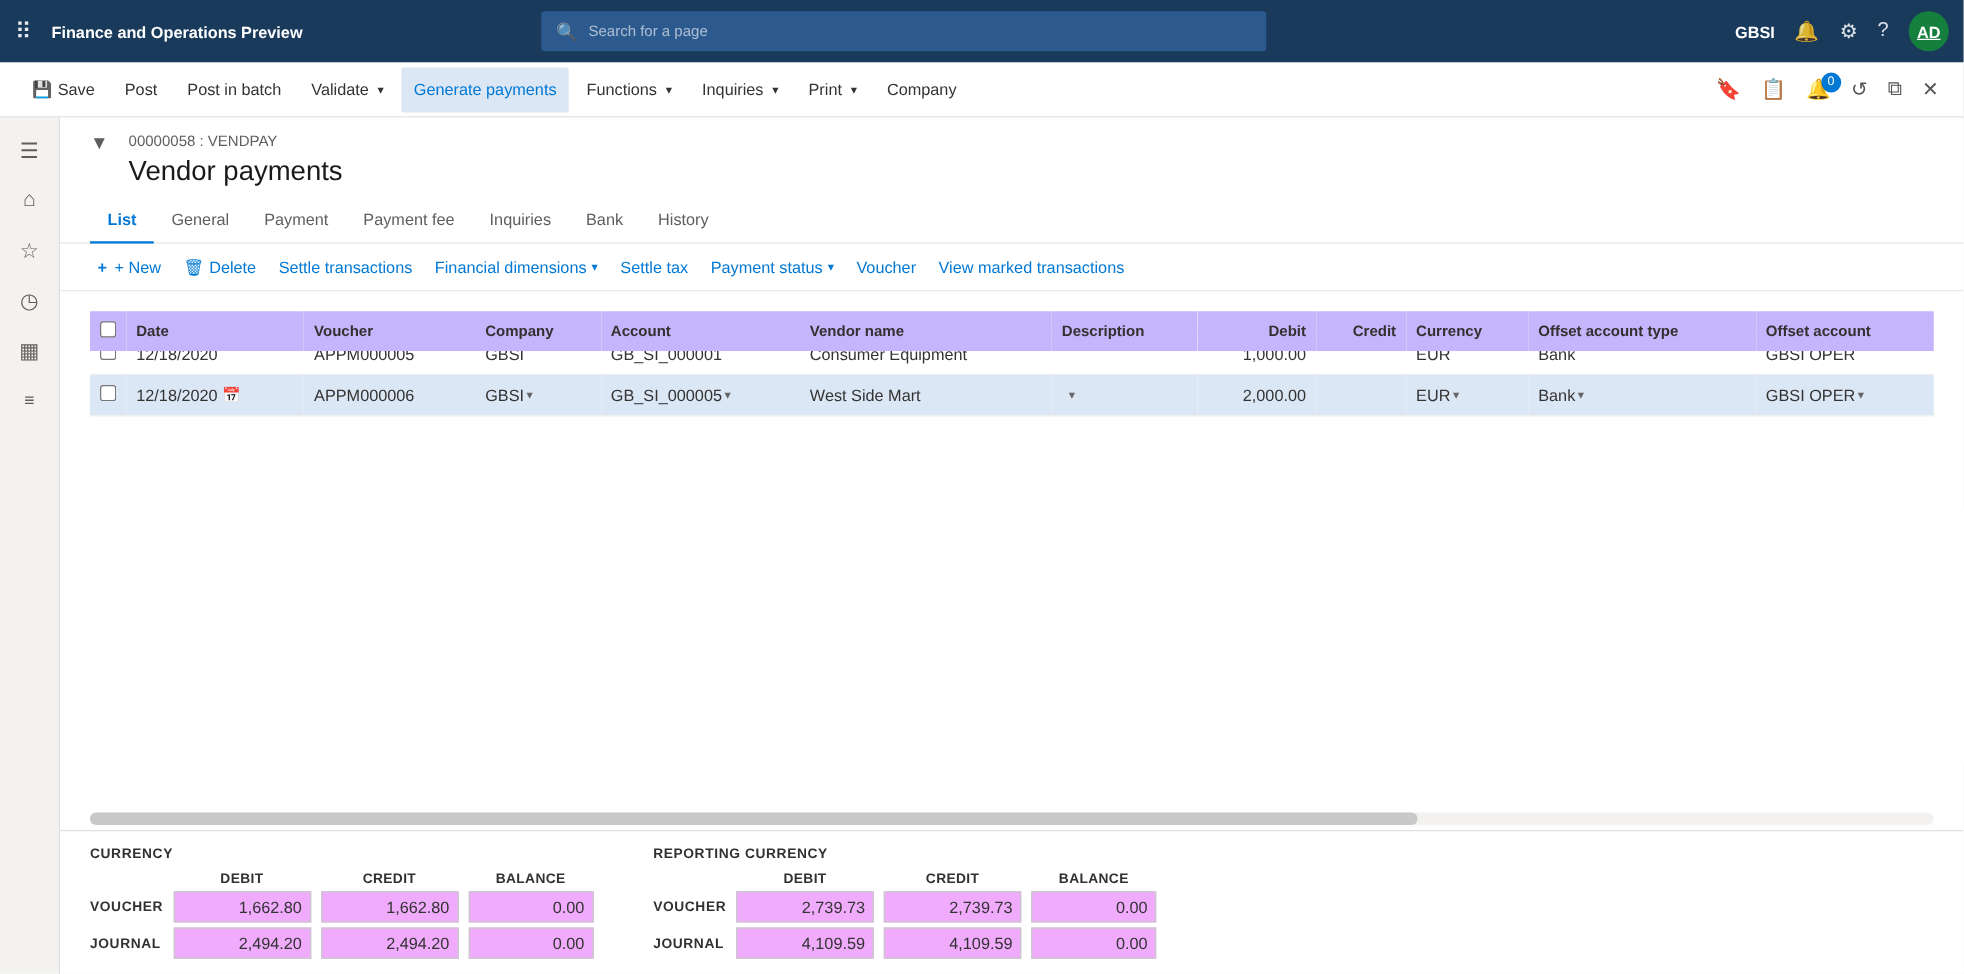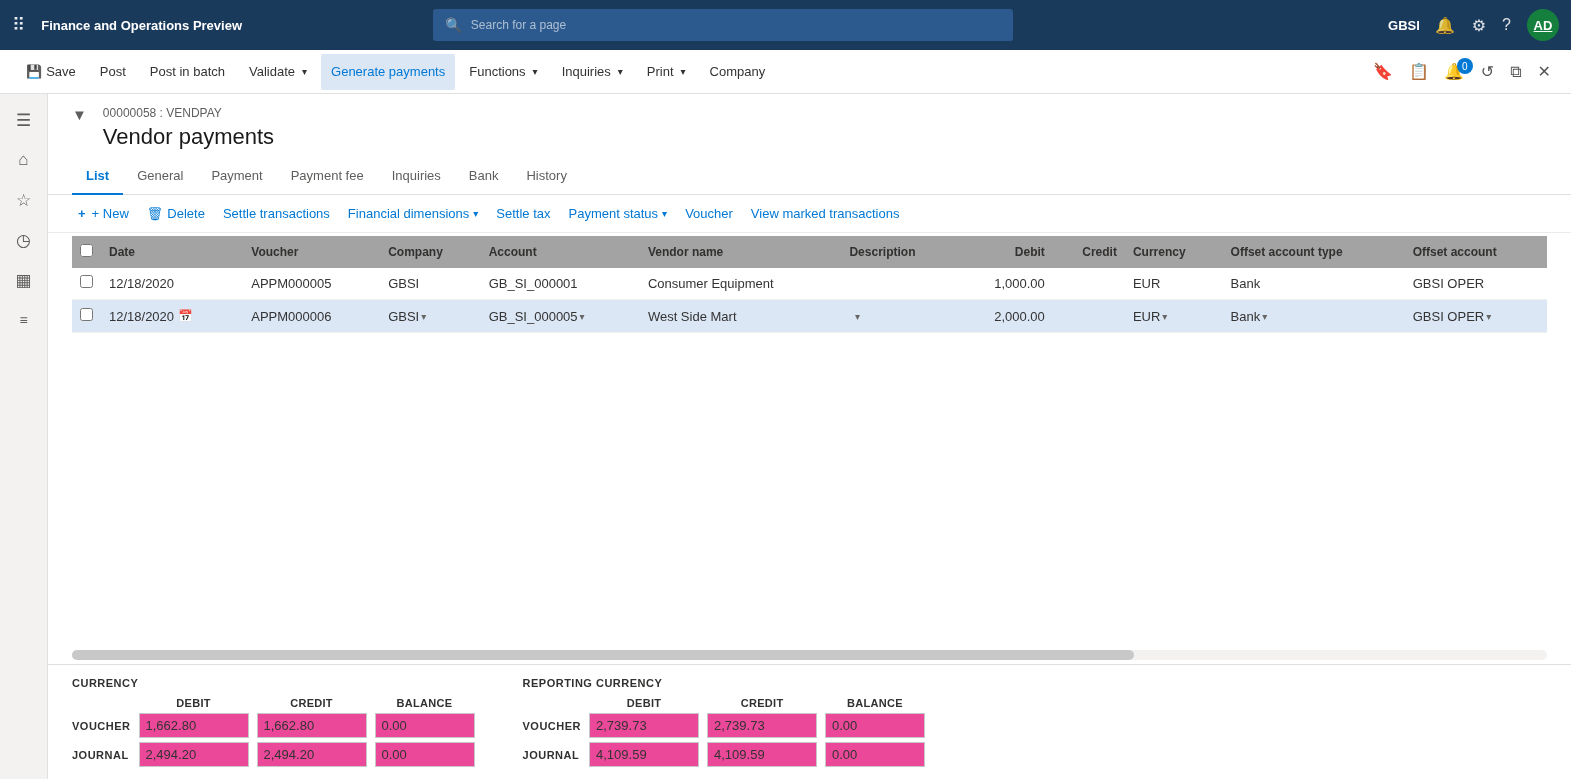--- a/index.html
+++ b/index.html
@@ -180,23 +180,23 @@
     thead tr {
       border-bottom: 2px solid #e0e0e0;
     }
     thead th {
       padding: 8px 8px;
       text-align: left;
       font-weight: 600;
       font-size: 12px;
       color: #323130;
       white-space: nowrap;
-      background: #a3a3a3;
+      background: #c4b5fd;
       position: sticky;
-      top: 3px;
+      top: 16px;
       z-index: 1;
     }
     thead th.right { text-align: right; }
     tbody tr {
       border-bottom: 1px solid #f0f0f0;
       cursor: pointer;
     }
     tbody tr.selected { background: #dce7f5; }
     tbody td {
       padding: 8px 8px;
@@ -245,22 +245,23 @@
       font-size: 11px;
       font-weight: 700;
       color: #323130;
       letter-spacing: 0.3px;
       text-align: center;
     }
     .totals-input {
       border: 1px solid #c8c8c8;
       padding: 4px 6px;
       font-size: 13px;
+      text-align: right;
       color: #333;
-      background: #ec4899;
+      background: #f0abfc;
       width: 100%;
     }
 
     
     .badge {
       background: #0078d4;
       color: white;
       font-size: 10px;
       width: 16px; height: 16px;
       border-radius: 50%;

